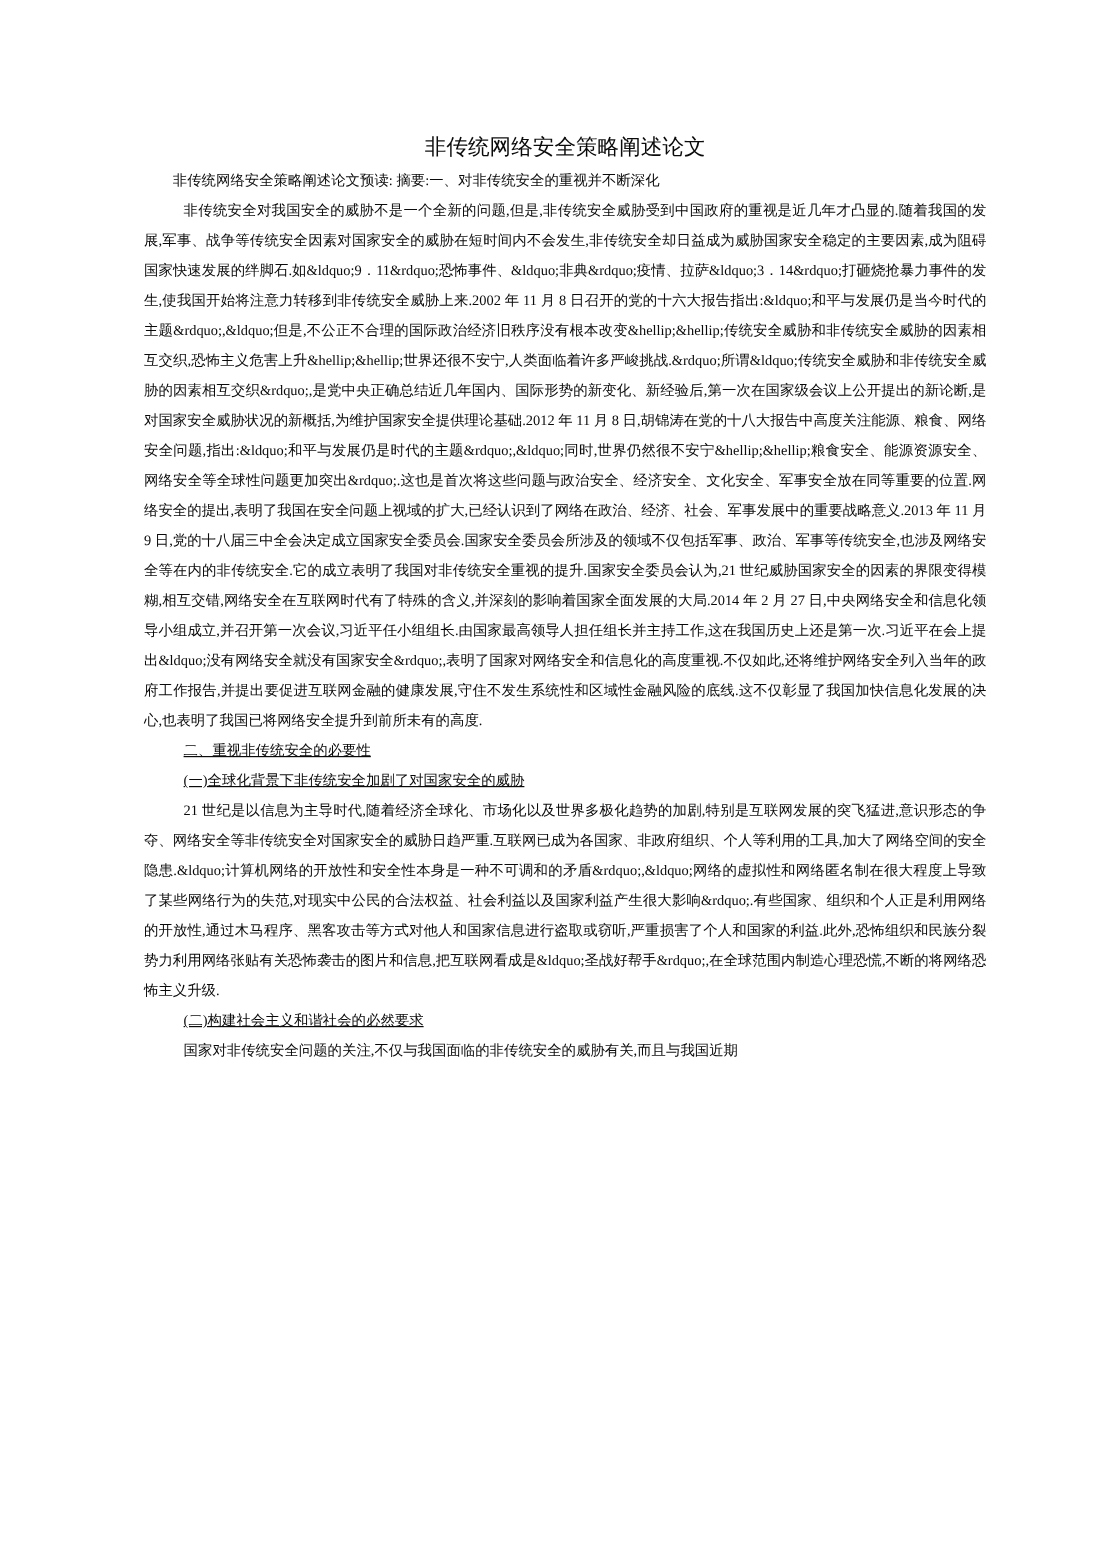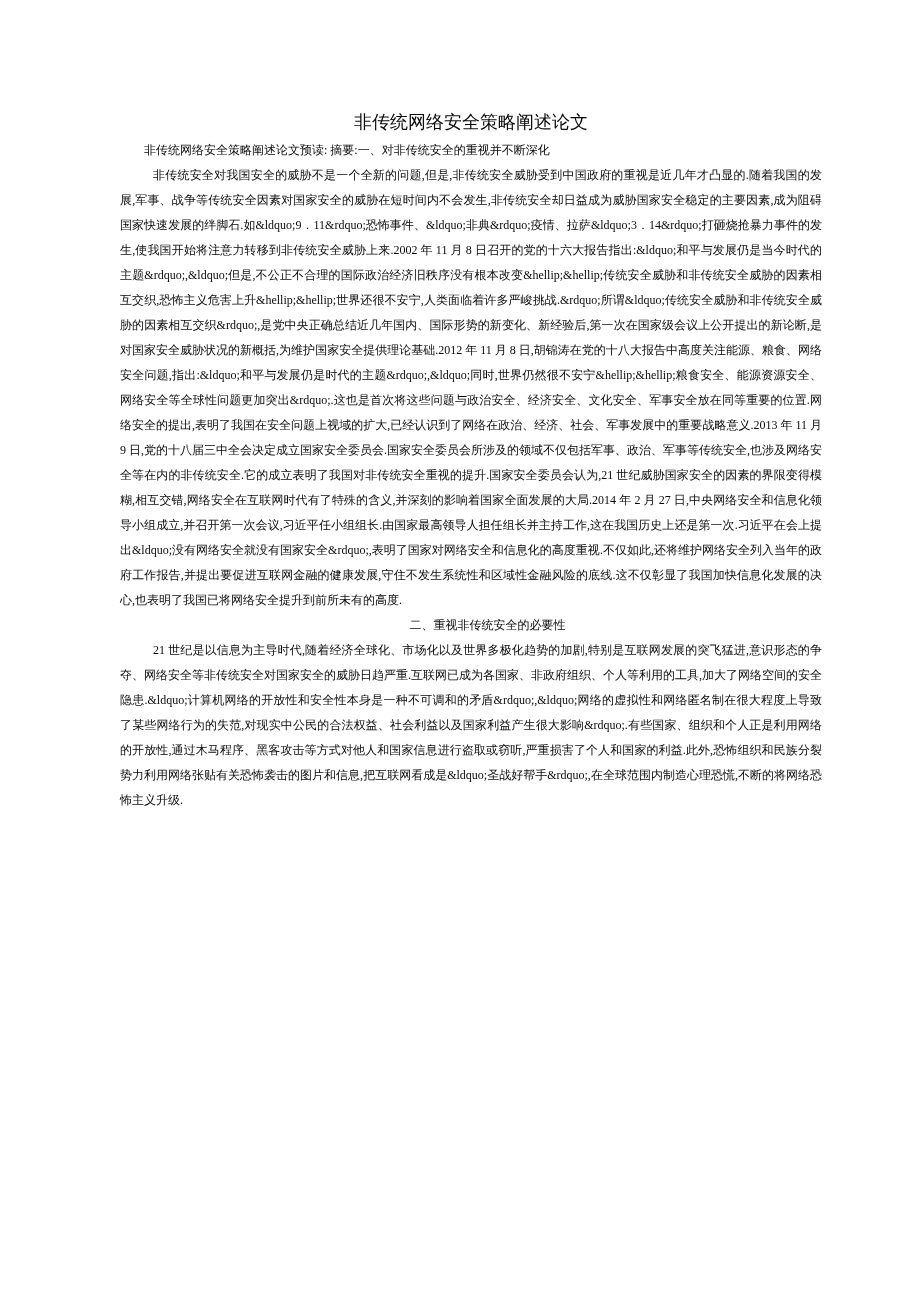--- a/index.html
+++ b/index.html
@@ -30,35 +30,39 @@
   }
   p.para {
     font-size: 12px;
     line-height: 25px;
     margin: 0;
     text-align: justify;
     word-break: break-all;
     overflow-wrap: anywhere;
   }
   p.para.heading {
-    text-align: center;
+    text-align: left;
+    text-decoration: underline;
   }
   .indent-sm { text-indent: 24px; }
   .indent    { text-indent: 33px; }
 </style>
 </head>
 <body>
 
 <div class="doc">
   <h1 class="title">非传统网络安全策略阐述论文</h1>
 
   <p class="para indent-sm">非传统网络安全策略阐述论文预读: 摘要:一、对非传统安全的重视并不断深化</p>
 
   <p class="para indent">非传统安全对我国安全的威胁不是一个全新的问题,但是,非传统安全威胁受到中国政府的重视是近几年才凸显的.随着我国的发展,军事、战争等传统安全因素对国家安全的威胁在短时间内不会发生,非传统安全却日益成为威胁国家安全稳定的主要因素,成为阻碍国家快速发展的绊脚石.如&amp;ldquo;9．11&amp;rdquo;恐怖事件、&amp;ldquo;非典&amp;rdquo;疫情、拉萨&amp;ldquo;3．14&amp;rdquo;打砸烧抢暴力事件的发生,使我国开始将注意力转移到非传统安全威胁上来.2002 年 11 月 8 日召开的党的十六大报告指出:&amp;ldquo;和平与发展仍是当今时代的主题&amp;rdquo;,&amp;ldquo;但是,不公正不合理的国际政治经济旧秩序没有根本改变&amp;hellip;&amp;hellip;传统安全威胁和非传统安全威胁的因素相互交织,恐怖主义危害上升&amp;hellip;&amp;hellip;世界还很不安宁,人类面临着许多严峻挑战.&amp;rdquo;所谓&amp;ldquo;传统安全威胁和非传统安全威胁的因素相互交织&amp;rdquo;,是党中央正确总结近几年国内、国际形势的新变化、新经验后,第一次在国家级会议上公开提出的新论断,是对国家安全威胁状况的新概括,为维护国家安全提供理论基础.2012 年 11 月 8 日,胡锦涛在党的十八大报告中高度关注能源、粮食、网络安全问题,指出:&amp;ldquo;和平与发展仍是时代的主题&amp;rdquo;,&amp;ldquo;同时,世界仍然很不安宁&amp;hellip;&amp;hellip;粮食安全、能源资源安全、网络安全等全球性问题更加突出&amp;rdquo;.这也是首次将这些问题与政治安全、经济安全、文化安全、军事安全放在同等重要的位置.网络安全的提出,表明了我国在安全问题上视域的扩大,已经认识到了网络在政治、经济、社会、军事发展中的重要战略意义.2013 年 11 月 9 日,党的十八届三中全会决定成立国家安全委员会.国家安全委员会所涉及的领域不仅包括军事、政治、军事等传统安全,也涉及网络安全等在内的非传统安全.它的成立表明了我国对非传统安全重视的提升.国家安全委员会认为,21 世纪威胁国家安全的因素的界限变得模糊,相互交错,网络安全在互联网时代有了特殊的含义,并深刻的影响着国家全面发展的大局.2014 年 2 月 27 日,中央网络安全和信息化领导小组成立,并召开第一次会议,习近平任小组组长.由国家最高领导人担任组长并主持工作,这在我国历史上还是第一次.习近平在会上提出&amp;ldquo;没有网络安全就没有国家安全&amp;rdquo;,表明了国家对网络安全和信息化的高度重视.不仅如此,还将维护网络安全列入当年的政府工作报告,并提出要促进互联网金融的健康发展,守住不发生系统性和区域性金融风险的底线.这不仅彰显了我国加快信息化发展的决心,也表明了我国已将网络安全提升到前所未有的高度.</p>
 
   <p class="para indent heading">二、重视非传统安全的必要性</p>
 
 
+  <p class="para indent heading">(一)全球化背景下非传统安全加剧了对国家安全的威胁</p>
 
   <p class="para indent">21 世纪是以信息为主导时代,随着经济全球化、市场化以及世界多极化趋势的加剧,特别是互联网发展的突飞猛进,意识形态的争夺、网络安全等非传统安全对国家安全的威胁日趋严重.互联网已成为各国家、非政府组织、个人等利用的工具,加大了网络空间的安全隐患.&amp;ldquo;计算机网络的开放性和安全性本身是一种不可调和的矛盾&amp;rdquo;,&amp;ldquo;网络的虚拟性和网络匿名制在很大程度上导致了某些网络行为的失范,对现实中公民的合法权益、社会利益以及国家利益产生很大影响&amp;rdquo;.有些国家、组织和个人正是利用网络的开放性,通过木马程序、黑客攻击等方式对他人和国家信息进行盗取或窃听,严重损害了个人和国家的利益.此外,恐怖组织和民族分裂势力利用网络张贴有关恐怖袭击的图片和信息,把互联网看成是&amp;ldquo;圣战好帮手&amp;rdquo;,在全球范围内制造心理恐慌,不断的将网络恐怖主义升级.</p>
 
+  <p class="para indent heading">(二)构建社会主义和谐社会的必然要求</p>
 
+  <p class="para indent">国家对非传统安全问题的关注,不仅与我国面临的非传统安全的威胁有关,而且与我国近期</p>
 </div>
 
 </body></html>

